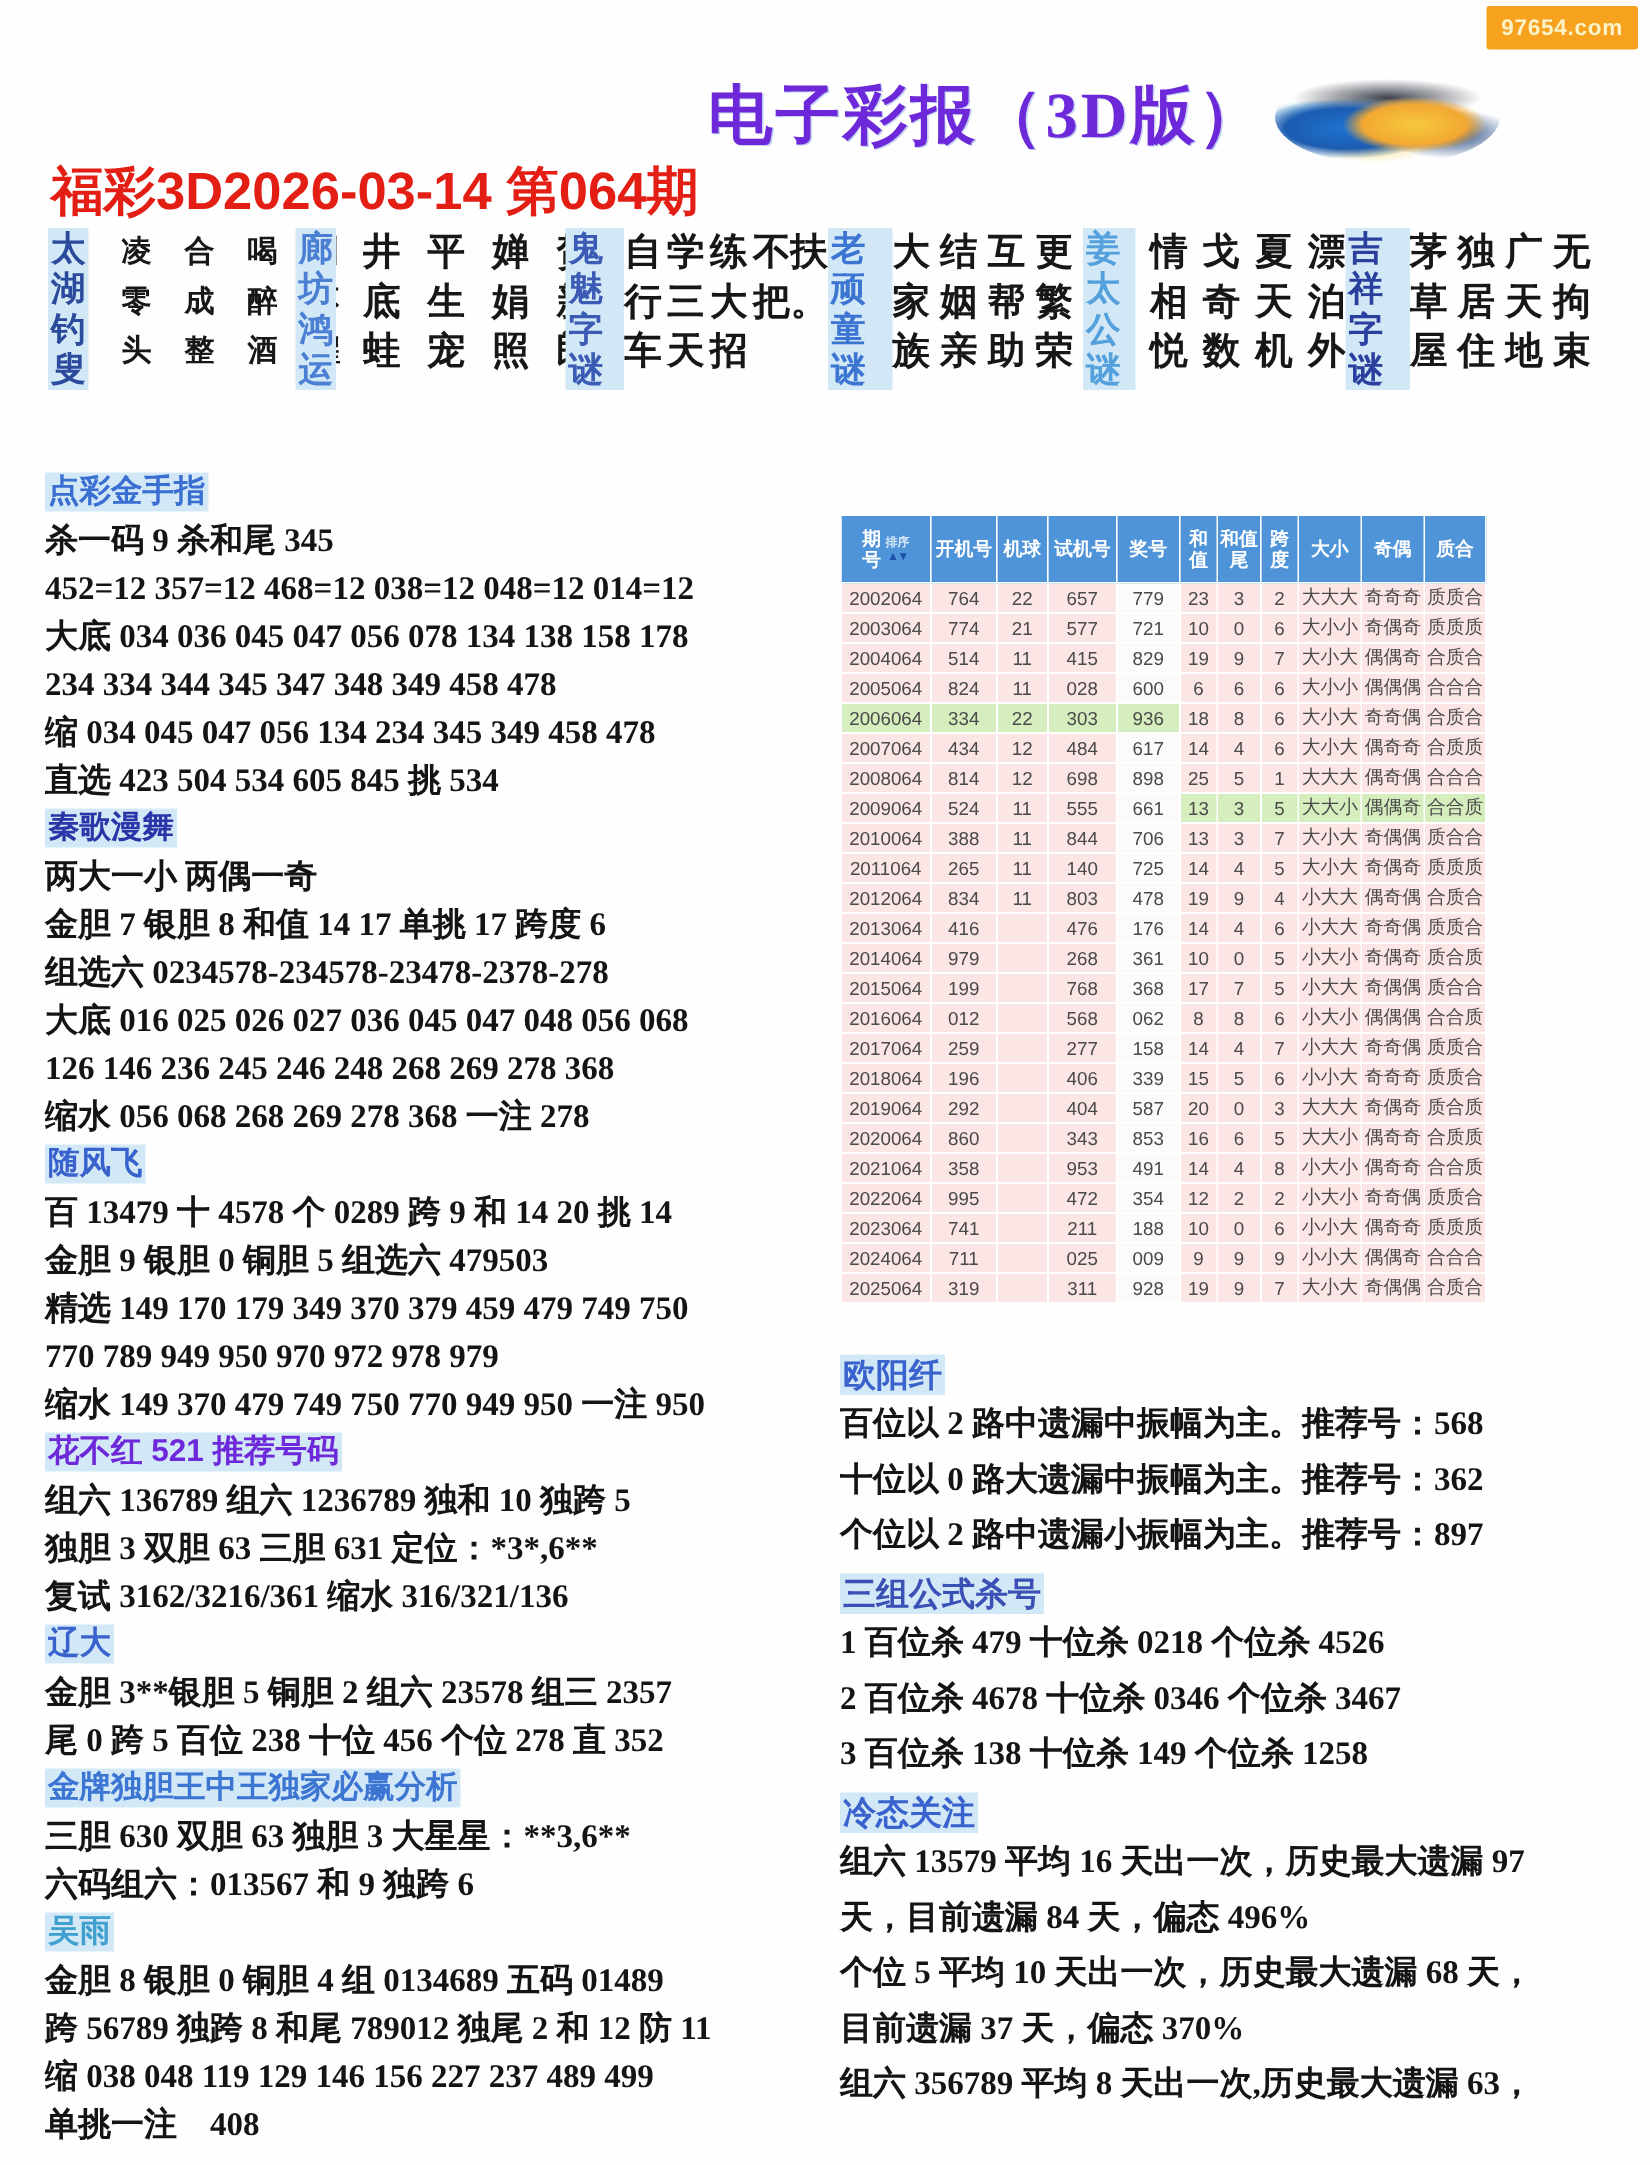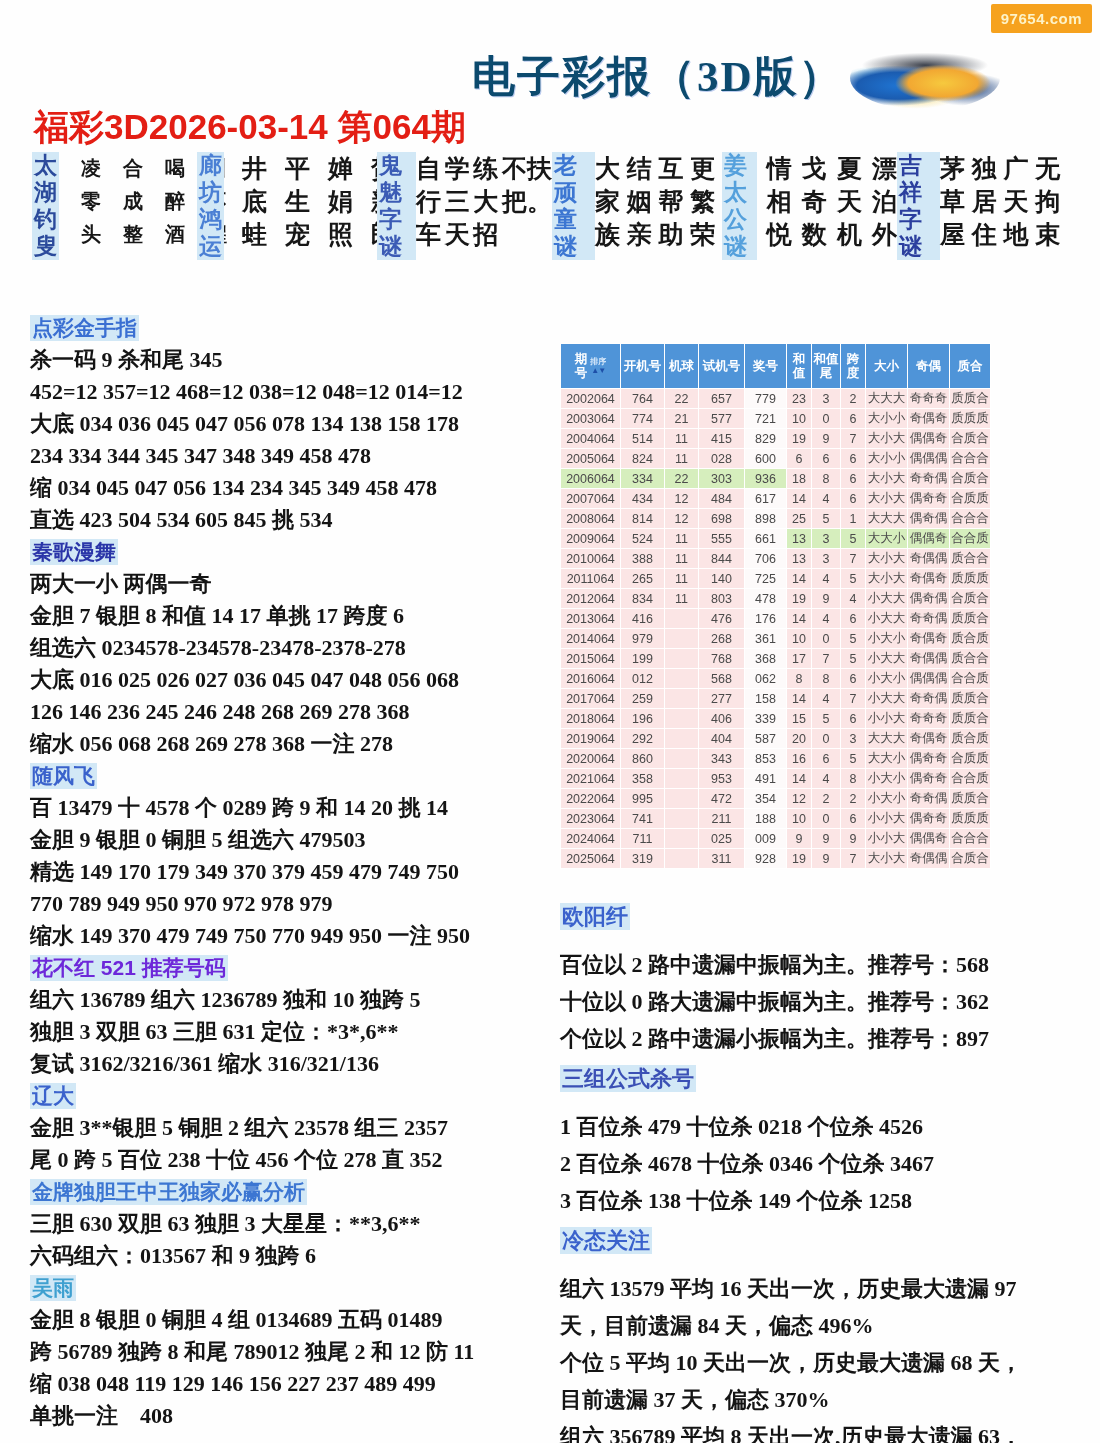--- a/index.html
+++ b/index.html
@@ -10,21 +10,21 @@
   }
   
   .watermark{
     position:absolute;top:4px;right:8px;background:#f6a21e;color:#fdf3c8;
     font-size:15px;font-weight:bold;padding:6px 10px;border-radius:2px;
     letter-spacing:.5px;
   }
   
   .masthead{
     position:absolute;left:472px;top:48px;font-size:43px;font-weight:900;
-    color:#0c4a6e;letter-spacing:2px;text-shadow:0 0 6px #fff,1px 1px 0 #9fb6e8;
+    color:#6d28d9;letter-spacing:2px;text-shadow:0 0 6px #fff,1px 1px 0 #9fb6e8;
     font-family:"Liberation Serif",serif;white-space:nowrap;
   }
   .logo{
     position:absolute;left:850px;top:46px;width:150px;height:64px;
     border-radius:50%;
     background:
       radial-gradient(ellipse 42% 38% at 62% 58%,#f6c93e 0%,#f2a832 55%,rgba(242,168,50,0) 76%),
       radial-gradient(ellipse 55% 42% at 32% 62%,#1f74d2 0%,#1b5cb0 50%,rgba(27,92,176,0) 75%),
       radial-gradient(ellipse 40% 34% at 78% 68%,#123a7a 0%,rgba(18,58,122,0) 75%),
       radial-gradient(ellipse 60% 28% at 50% 30%,#3d424d 0%,rgba(61,66,77,0) 70%),
@@ -74,21 +74,21 @@
   }
   table.draw td.prize{background:#fdfafa;}
   table.draw td.green{background:#d6eebd;}
   .th-lines{display:flex;flex-direction:column;align-items:center;justify-content:center;line-height:14px;}
   .th-first{display:flex;align-items:center;justify-content:center;gap:3px;}
   .sort-icon{display:flex;flex-direction:column;align-items:center;cursor:pointer;}
   .sort-label{font-size:8px;color:#d8e9fa;line-height:9px;}
   .sort-arrows{font-size:8px;color:#1d4fa8;line-height:9px;letter-spacing:-1px;}
   .rsec-title{
     font-size:22px;font-weight:900;line-height:27px;display:inline-block;
-    background:#d2e8f6;padding:0 2px;margin:8px 0 16px 0;
+    background:#d2e8f6;padding:0 2px;margin:8px 0 0 0;
   }
   .rsec-block{display:flex;flex-direction:column;align-items:flex-start;}
   .rsec-line{
     font-family:"Liberation Serif",serif;font-size:22px;font-weight:900;
     color:#141414;line-height:37px;white-space:nowrap;
   }
   .right-panel .table-wrap{margin-bottom:26px;}
 </style>
 </head>
 <body>

